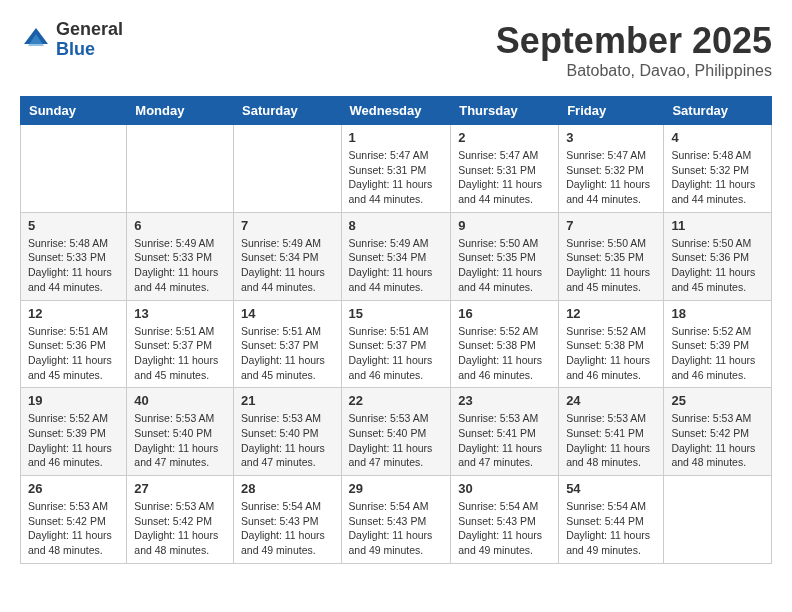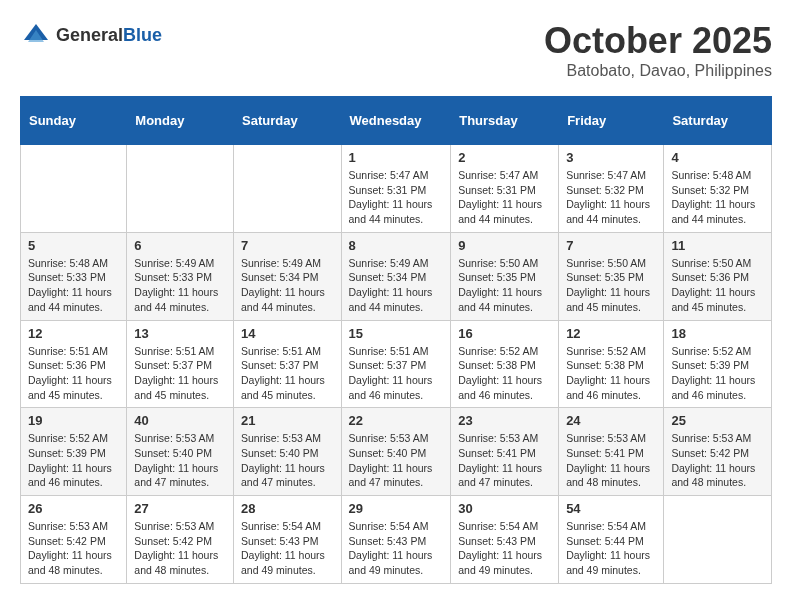--- a/index.html
+++ b/index.html
@@ -15,33 +15,32 @@
       justify-content: space-between;
       align-items: flex-start;
       margin-bottom: 16px;
     }
     .logo {
       display: flex;
       align-items: center;
     }
     .logo-text {
       display: flex;
-      flex-direction: row;
+      flex-direction: column;
       line-height: 1.1;
     }
     .logo-general {
       font-size: 18px;
       font-weight: bold;
       color: #333;
     }
     .logo-blue {
       font-size: 18px;
       font-weight: bold;
       color: #1a5fa8;
-      text-align: center;
     }
     .logo-icon {
       width: 32px;
       height: 32px;
       margin-right: 4px;
     }
     .title-section {
       text-align: right;
     }
     .month-title {
@@ -55,21 +54,21 @@
     }
     .calendar {
       width: 100%;
       border-collapse: collapse;
       border: 1px solid #ccc;
     }
     .calendar th {
       background-color: #1a5fa8;
       color: #fff;
       text-align: left;
-      padding: 16px 8px;
+      padding: 6px 8px;
       font-size: 13px;
       border: 1px solid #1a5fa8;
     }
     .calendar td {
       vertical-align: top;
       padding: 5px 7px;
       border: 1px solid #ccc;
       width: 113px;
       min-height: 80px;
       background: #fff;
@@ -105,21 +104,21 @@
     <svg class="logo-icon" viewBox="0 0 32 32" xmlns="http://www.w3.org/2000/svg">
       <polygon points="16,4 28,20 4,20" fill="#1a5fa8"></polygon>
       <polygon points="16,10 24,22 8,22" fill="#4a9ad4" opacity="0.6"></polygon>
     </svg>
     <div class="logo-text">
       <span class="logo-general">General</span>
       <span class="logo-blue">Blue</span>
     </div>
   </div>
   <div class="title-section">
-    <div class="month-title">October 2025</div>
+    <div class="month-title">September 2025</div>
     <div class="location">Batobato, Davao, Philippines</div>
   </div>
 </div>
 
 <table class="calendar">
   <thead>
     <tr>
     <th>Sunday</th>
         <th>Monday</th>
         <th>Saturday</th>

